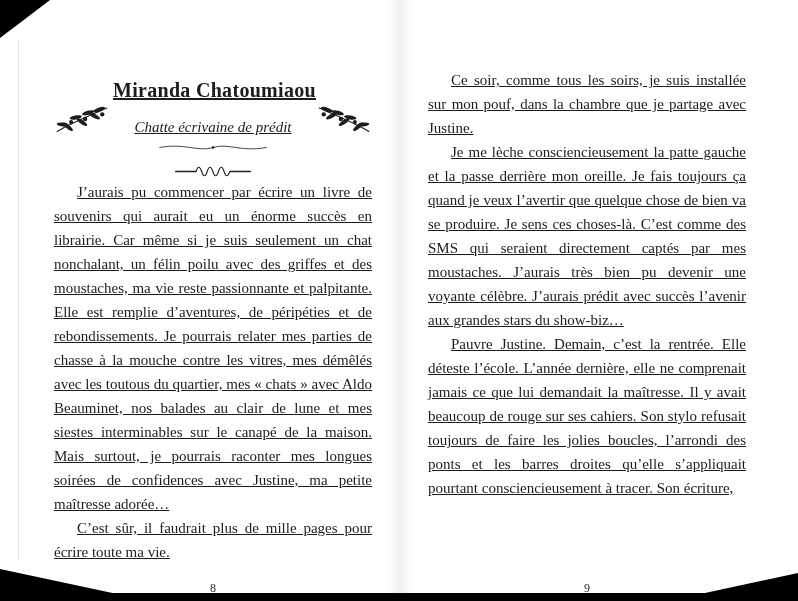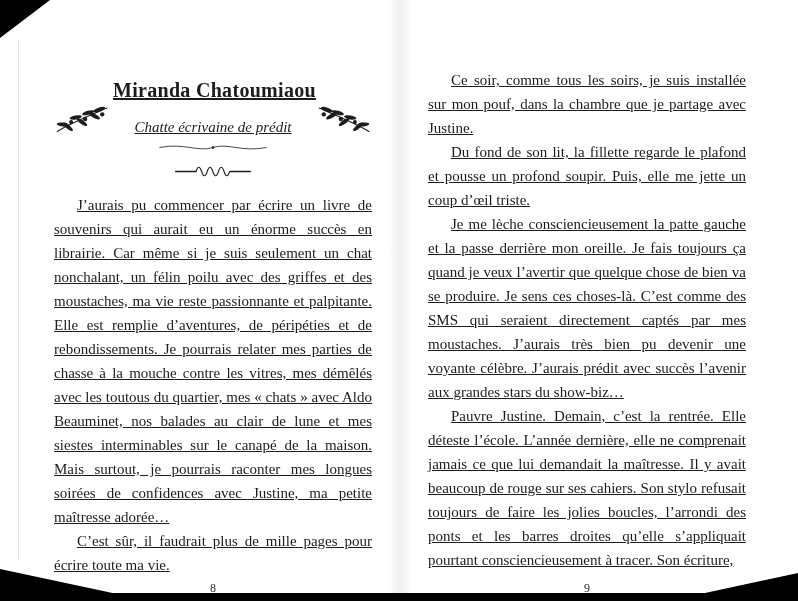--- a/index.html
+++ b/index.html
@@ -30,21 +30,21 @@
     line-height: 24px; white-space: nowrap;
   }
   .book-subtitle { font-style: italic; font-size: 15px; margin-top: 16px; line-height: 19px; }
   .affiliation { font-weight: bold; font-size: 13.5px; margin-top: 16px; line-height: 17px; }
   .flourish-wrap { margin-top: 3px; line-height: 0; }
   .divider-wrap { margin-top: 9px; line-height: 0; }
 
   
   .body-text { font-size: 15px; line-height: 24px; text-align: justify; }
   .body-text p { text-indent: 23px; margin: 0; }
-  .left-body { margin-top: 13px; }
+  .left-body { }
   .right-body { padding-top: 56px; }
 
   
   .page-number {
     position: absolute; bottom: 17px; left: 0; width: 100%;
     text-align: center; font-size: 12px; color: #2a2a2a;
   }
 
   
   .corner-tl {
@@ -141,21 +141,20 @@
       <p>J’aurais pu commencer par écrire un livre de souvenirs qui aurait eu un énorme succès en librairie. Car même si je suis seulement un chat nonchalant, un félin poilu avec des griffes et des moustaches, ma vie reste passionnante et palpitante. Elle est remplie d’aventures, de péripéties et de rebondissements. Je pourrais relater mes parties de chasse à la mouche contre les vitres, mes démêlés avec les toutous du quartier, mes « chats » avec Aldo Beauminet, nos balades au clair de lune et mes siestes interminables sur le canapé de la maison. Mais surtout, je pourrais raconter mes longues soirées de confidences avec Justine, ma petite maîtresse adorée…</p>
       <p>C’est sûr, il faudrait plus de mille pages pour écrire toute ma vie.</p>
     </div>
 
     <div class="page-number">8</div>
   </div>
 
   <div class="page page-right">
     <div class="body-text right-body">
       <p>Ce soir, comme tous les soirs, je suis installée sur mon pouf, dans la chambre que je partage avec Justine.</p>
-      <p>Du fond de son lit, la fillette regarde le plafond et pousse un profond soupir. Puis, elle me jette un coup d’œil triste.</p>
       <p>Je me lèche consciencieusement la patte gauche et la passe derrière mon oreille. Je fais toujours ça quand je veux l’avertir que quelque chose de bien va se produire. Je sens ces choses-là. C’est comme des SMS qui seraient directement captés par mes moustaches. J’aurais très bien pu devenir une voyante célèbre. J’aurais prédit avec succès l’avenir aux grandes stars du show-biz…</p>
       <p>Pauvre Justine. Demain, c’est la rentrée. Elle déteste l’école. L’année dernière, elle ne comprenait jamais ce que lui demandait la maîtresse. Il y avait beaucoup de rouge sur ses cahiers. Son stylo refusait toujours de faire les jolies boucles, l’arrondi des ponts et les barres droites qu’elle s’appliquait pourtant consciencieusement à tracer. Son écriture,</p>
     </div>
 
     <div class="page-number">9</div>
   </div>
 
   <div class="gutter-shadow"></div>
   <div class="page-curl-line"></div>
   <div class="corner-tl"></div>

